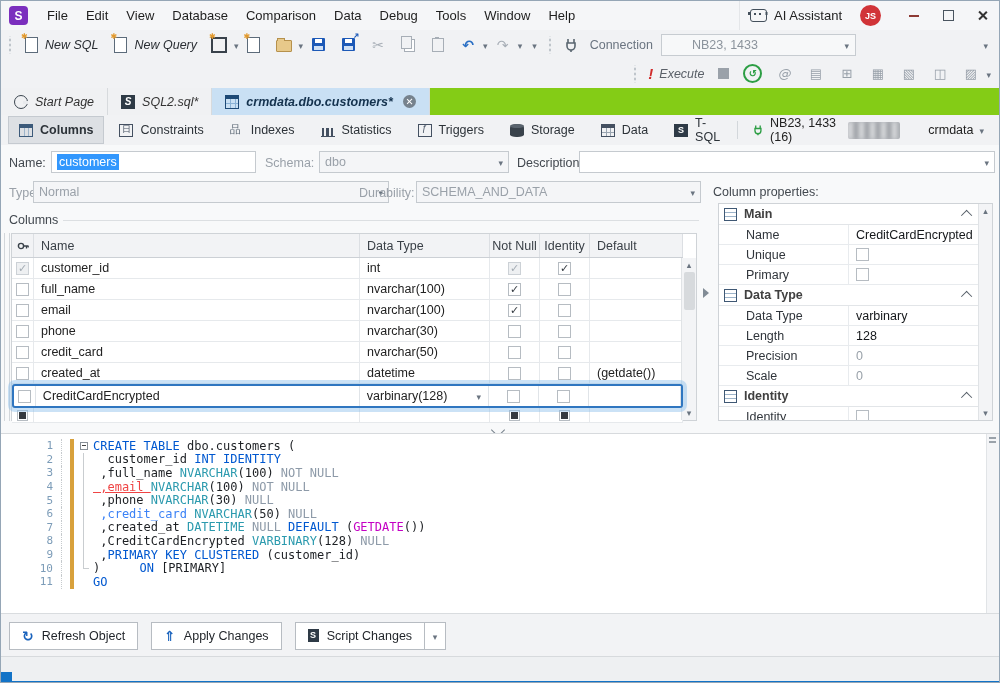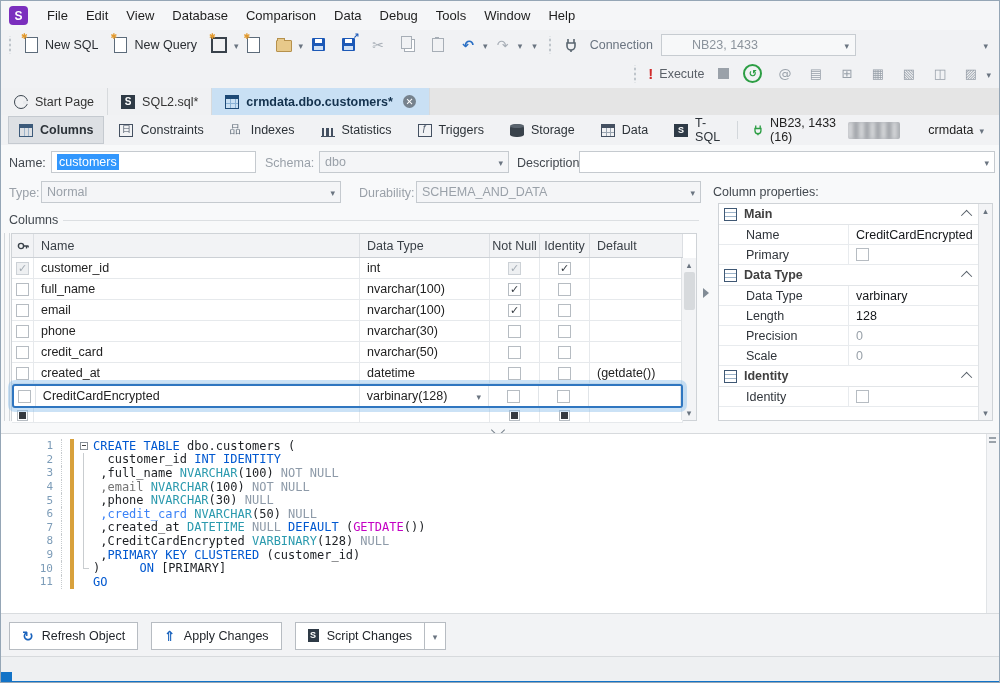--- a/index.html
+++ b/index.html
@@ -29,21 +29,21 @@
   .winbtn{width:34px;height:29px;display:flex;align-items:center;justify-content:center;}
   .ic-min{width:10px;height:2px;background:#8d3a34;}
   .ic-max{width:9px;height:9px;border:1.5px solid #4a5560;}
   .ic-close{position:relative;width:11px;height:11px;}
   .ic-close::before,.ic-close::after{content:"";position:absolute;left:5px;top:0;width:1.6px;height:11px;background:#333;}
   .ic-close::before{transform:rotate(45deg);} .ic-close::after{transform:rotate(-45deg);}
 
   
   #toolbar1{top:29px;left:0;right:0;height:29px;background:#f1f2f4;border-bottom:1px solid #e2e4e7;padding:0 3px;}
   #toolbar2{top:58px;left:0;right:0;height:29px;background:#f1f2f4;border-bottom:1px solid #d8dbdf;justify-content:flex-end;padding-right:8px;}
-  .tbtn{display:flex;align-items:center;gap:6px;padding:0 7px;height:24px;border-radius:2px;color:#2a2e33;}
+  .tbtn{display:flex;align-items:center;gap:6px;padding:0 7px;height:24px;border-radius:2px;color:#2a2e33;font-style:italic;}
   .icn{width:16px;height:16px;display:inline-flex;align-items:center;justify-content:center;position:relative;flex:0 0 auto;
        font-family:"DejaVu Sans",sans-serif;}
   .i-doc{width:11px;height:14px;background:#fff;border:1.3px solid #5c6b7a;}
   .star::after{content:"✱";position:absolute;left:-2px;top:-5px;font-size:8px;color:#e39a2d;}
   .i-sq{width:12px;height:12px;border:2px solid #39424b;}
   .i-folder{width:14px;height:10px;background:#e7c98a;border:1px solid #b6914c;border-radius:1px;position:relative;margin-top:3px;}
   .i-folder::before{content:"";position:absolute;top:-3px;left:0;width:6px;height:2px;background:#e7c98a;border:1px solid #b6914c;border-bottom:none;}
   .i-save{width:13px;height:13px;background:#1c59b7;border-radius:1px;position:relative;}
   .i-save::before{content:"";position:absolute;top:1px;left:3px;width:7px;height:4px;background:#fff;}
   .i-save::after{content:"";position:absolute;bottom:1px;left:2px;width:9px;height:4px;background:#cfe0f5;}
@@ -56,21 +56,21 @@
   .i-paste::before{content:"";position:absolute;top:-2px;left:2px;width:4px;height:2px;background:#a7aeb6;}
   .combo{height:22px;border:1px solid #c7ccd1;background:#f7f8f9;display:flex;align-items:center;box-sizing:border-box;}
   #conn-combo{width:195px;color:#8b939c;padding-left:30px;justify-content:space-between;padding-right:6px;}
   .plug{width:16px;height:16px;}
   .exec-bang{color:#d02b2b;font-weight:bold;font-size:15px;}
   .i-stop{width:11px;height:11px;background:#9aa1a9;}
   .i-hist{width:15px;height:15px;border-radius:50%;border:2px solid #2c9e44;color:#2c9e44;font-size:10px;display:flex;align-items:center;justify-content:center;font-weight:bold;}
   .gicon{width:17px;height:16px;display:flex;align-items:center;justify-content:center;color:#98a0a9;font-size:13px;font-family:"DejaVu Sans",sans-serif;}
 
   
-  #tabbar{top:87px;left:0;right:0;height:27px;background:#e5e5e5;border-bottom:1px solid #c6d4e1;display:flex;}
+  #tabbar{top:87px;left:0;right:0;height:27px;background:#84cc16;border-bottom:1px solid #c6d4e1;display:flex;font-style:italic;}
   .tab{height:27px;display:flex;align-items:center;gap:7px;padding:0 13px;background:#f0f1f3;border-right:1px solid #d7dadd;
        font-size:12.5px;color:#333;box-sizing:border-box;}
   .tab.active{background:#c9e0f4;color:#14324e;font-weight:bold;}
   .tclose{width:13px;height:13px;border-radius:50%;background:#76828d;position:relative;margin-left:3px;}
   .tclose::before,.tclose::after{content:"";position:absolute;left:6px;top:3px;width:1.4px;height:7px;background:#fff;}
   .tclose::before{transform:rotate(45deg);} .tclose::after{transform:rotate(-45deg);}
   .ti{width:14px;height:14px;flex:0 0 auto;position:relative;}
   .ti-start{border:1.6px solid #3c4650;border-radius:50%;box-sizing:border-box;}
   .ti-start::before{content:"";position:absolute;right:-1px;top:5px;width:5px;height:3px;background:#e8eaed;}
   .ti-sql{background:#2e3a46;}
@@ -188,20 +188,36 @@
         <div class="menu-item">Edit</div>
         <div class="menu-item">View</div>
         <div class="menu-item">Database</div>
         <div class="menu-item">Comparison</div>
         <div class="menu-item">Data</div>
         <div class="menu-item">Debug</div>
         <div class="menu-item">Tools</div>
         <div class="menu-item">Window</div>
         <div class="menu-item">Help</div>
       </div>
+    <div id="tb-right">
+      <div id="ai-btn">
+        <span class="robot"></span>
+        <span>AI Assistant</span>
+      </div>
+      <div id="user-badge" style="background: rgb(209, 52, 56);">JS</div>
+      <div class="winbtn">
+          <span class="ic-min"></span>
+        </div>
+      <div class="winbtn">
+          <span class="ic-max"></span>
+        </div>
+      <div class="winbtn">
+          <span class="ic-close"></span>
+        </div>
+    </div>
   </div>
 
   <div id="toolbar1" class="abs flex">
     <span class="grip"></span>
     <div class="tbtn">
       <span class="icn star">
           <span class="i-doc"></span>
         </span>
       <span>New SQL</span>
     </div>
@@ -383,21 +399,21 @@
       <span>dbo</span>
         <span class="dd ddz"></span>
     </div>
     <span class="flabel" style="left:516px;top:11px;">Description:</span>
     <div class="input" style="left:578px;top:6px;width:416px;">
       <span></span>
         <span class="dd ddz"></span>
     </div>
 
     <span class="flabel dis-txt" style="left:8px;top:41px;">Type:</span>
-    <div class="input disabled" style="left:40px;top:36px;width:300px;">
+    <div class="input disabled" style="left:32px;top:36px;width:356px;">
       <span>Normal</span>
         <span class="dd ddz"></span>
     </div>
     <span class="flabel dis-txt" style="left:358px;top:41px;">Durability:</span>
     <div class="input disabled" style="left:415px;top:36px;width:285px;">
       <span>SCHEMA_AND_DATA</span>
         <span class="dd ddz"></span>
     </div>
 
     <span class="flabel" style="left:8px;top:68px;">Columns</span>
@@ -563,20 +579,26 @@
           <div class="pg-head">
             <span class="pg-icon"></span>
             <span>Main</span>
             <span class="pg-chev"></span>
           </div>
           <div class="p-row">
             <div class="p-label">Name</div>
             <div class="p-value">CreditCardEncrypted</div>
           </div>
           <div class="p-row">
+            <div class="p-label">Unique</div>
+            <div class="p-value">
+              <span class="cb"></span>
+            </div>
+          </div>
+          <div class="p-row">
             <div class="p-label">Primary</div>
             <div class="p-value">
               <span class="cb"></span>
             </div>
           </div>
           <div class="pg-head">
             <span class="pg-icon"></span>
             <span>Data Type</span>
             <span class="pg-chev"></span>
           </div>
@@ -635,21 +657,21 @@
         <span class="gdots"></span>
         <span class="chbar" style="background: rgb(216, 161, 60);"></span>
         <span class="fold mid"></span>
         <span class="code"><span style="color: rgb(29, 32, 36);"> ,full_name </span><span style="color: rgb(43, 154, 174);">NVARCHAR</span><span style="color: rgb(29, 32, 36);">(100) </span><span style="color: rgb(141, 154, 168);">NOT NULL</span></span>
       </div>
       <div class="eline">
         <span class="lnum">4</span>
         <span class="gdots"></span>
         <span class="chbar" style="background: rgb(216, 161, 60);"></span>
         <span class="fold mid"></span>
-        <span class="code"><span style="color: #737373;"> ,email </span><span style="color: rgb(43, 154, 174);">NVARCHAR</span><span style="color: rgb(29, 32, 36);">(100) </span><span style="color: rgb(141, 154, 168);">NOT NULL</span></span>
+        <span class="code"><span style="color: #ef4444; text-decoration: underline;"> ,email </span><span style="color: rgb(43, 154, 174);">NVARCHAR</span><span style="color: rgb(29, 32, 36);">(100) </span><span style="color: rgb(141, 154, 168);">NOT NULL</span></span>
       </div>
       <div class="eline">
         <span class="lnum">5</span>
         <span class="gdots"></span>
         <span class="chbar" style="background: rgb(216, 161, 60);"></span>
         <span class="fold mid"></span>
         <span class="code"><span style="color: rgb(29, 32, 36);"> ,phone </span><span style="color: rgb(43, 154, 174);">NVARCHAR</span><span style="color: rgb(29, 32, 36);">(30) </span><span style="color: rgb(141, 154, 168);">NULL</span></span>
       </div>
       <div class="eline">
         <span class="lnum">6</span>

